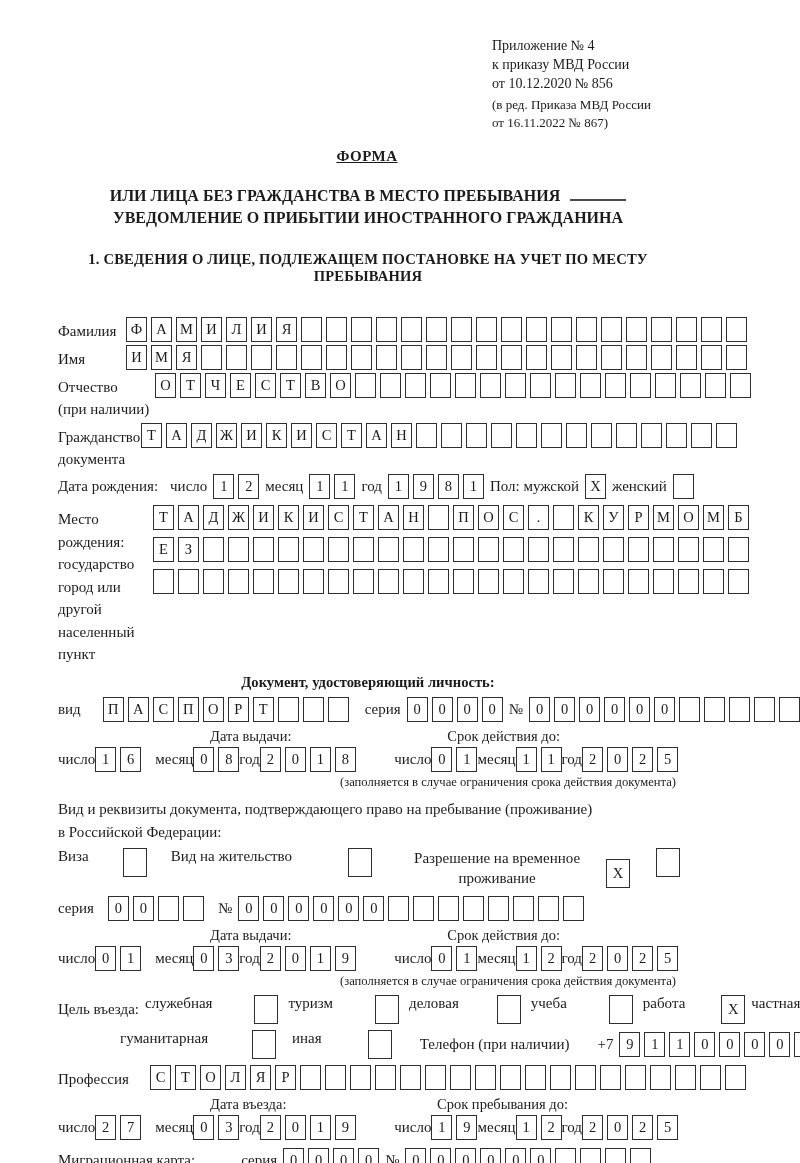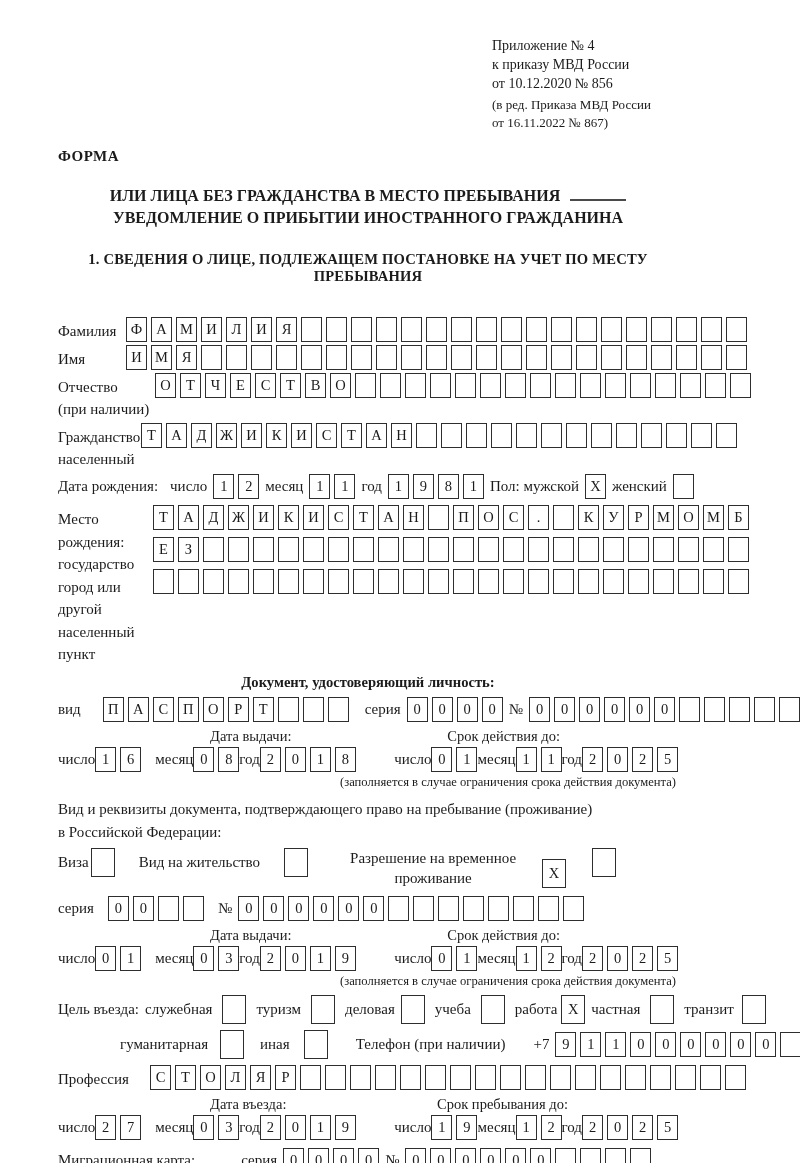--- a/index.html
+++ b/index.html
@@ -7,21 +7,21 @@
   body {
     width:800px; height:1163px; overflow:hidden;
     font-family:"Liberation Serif","DejaVu Serif",serif;
     color:#1b1b1b; font-size:15px;
   }
   .page { padding:36px 34px 0 58px; position:relative; width:712px; height:1163px; }
 
   
   .hdr { margin-left:auto; width:186px; line-height:19px; font-size:14px; }
   .hdr .sub { font-size:13px; line-height:18px; margin-top:3px; }
-  .forma { text-align:left; font-weight:bold; font-size:15px; margin:16px 2px 0 0; letter-spacing:.5px; }
+  .forma { text-align:center; font-weight:bold; font-size:15px; margin:16px 2px 0 0; letter-spacing:.5px;text-decoration:underline; }
 
   
   .title { text-align:center; font-weight:bold; font-size:16px; line-height:22px; margin-top:20px; }
   .title .uline { display:inline-block; width:56px; border-bottom:2px solid #4a4a4a; margin-left:10px; }
   .sect { text-align:center; font-weight:bold; font-size:14.6px; margin-top:22px; letter-spacing:.2px; }
 
   .form-body { margin-top:32px; }
 
   
   .frow { display:flex; align-items:flex-start; margin-bottom:3px; }
@@ -44,21 +44,21 @@
   
   .dates-head { display:flex; font-size:14.5px; margin-top:6px; }
   .dates-row { display:flex; align-items:center; margin-top:2px; }
   .dgroup { display:flex; align-items:center; }
   .note { font-size:12.6px; text-align:right; margin-top:3px; padding-right:2px; }
 
   .doc-head { text-align:center; font-weight:bold; font-size:14.6px; margin:8px 0 6px 0; }
   .intro { line-height:23px; margin-top:8px; }
 
   
-  .opt { display:inline-flex; align-items:center; }
+  .opt { display:inline-flex; align-items:flex-start;gap:32px; }
   .opt .olbl { white-space:nowrap; }
   .optcol { display:flex; align-items:flex-end; }
   .optcol .otext { text-align:center; line-height:20px; }
   .mt4 { margin-top:4px; } .mt6 { margin-top:6px; } .mt8 { margin-top:8px; }
 </style>
 </head>
 <body>
 
 <div class="page">
 
@@ -175,21 +175,21 @@
           <span class="cell"></span>
           <span class="cell"></span>
           <span class="cell"></span>
           <span class="cell"></span>
         </div>
     </div>
 
     <div class="frow">
       <div class="flabel w83">
         <div>Гражданство,</div>
-        <div>населенный</div>
+        <div>документа</div>
       </div>
       <div class="cellrow">
           <span class="cell">Т</span>
           <span class="cell">А</span>
           <span class="cell">Д</span>
           <span class="cell">Ж</span>
           <span class="cell">И</span>
           <span class="cell">К</span>
           <span class="cell">И</span>
           <span class="cell">С</span>

